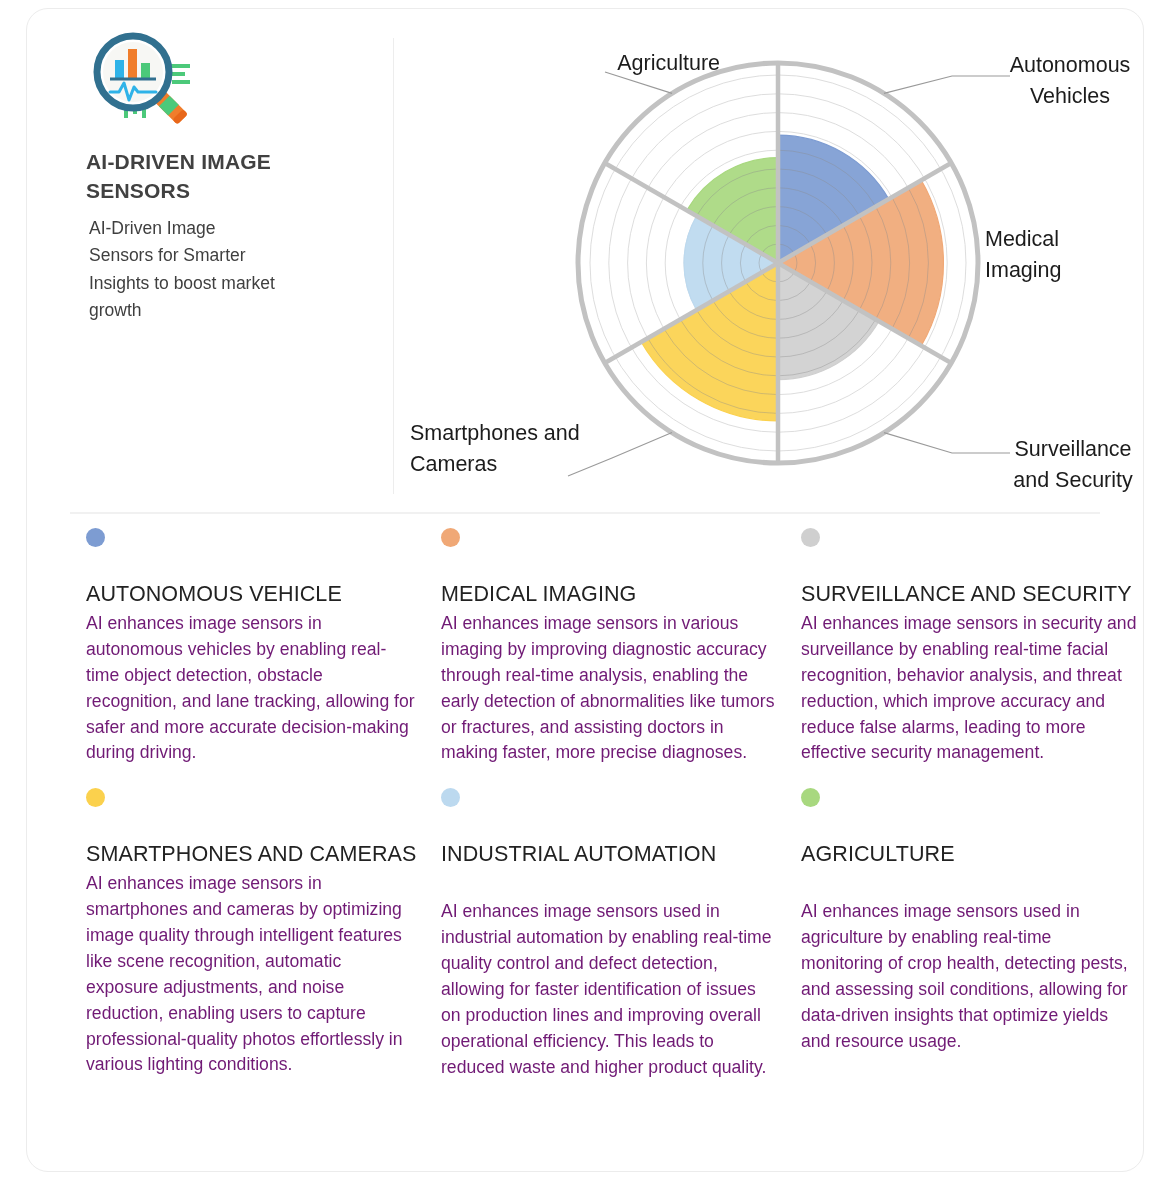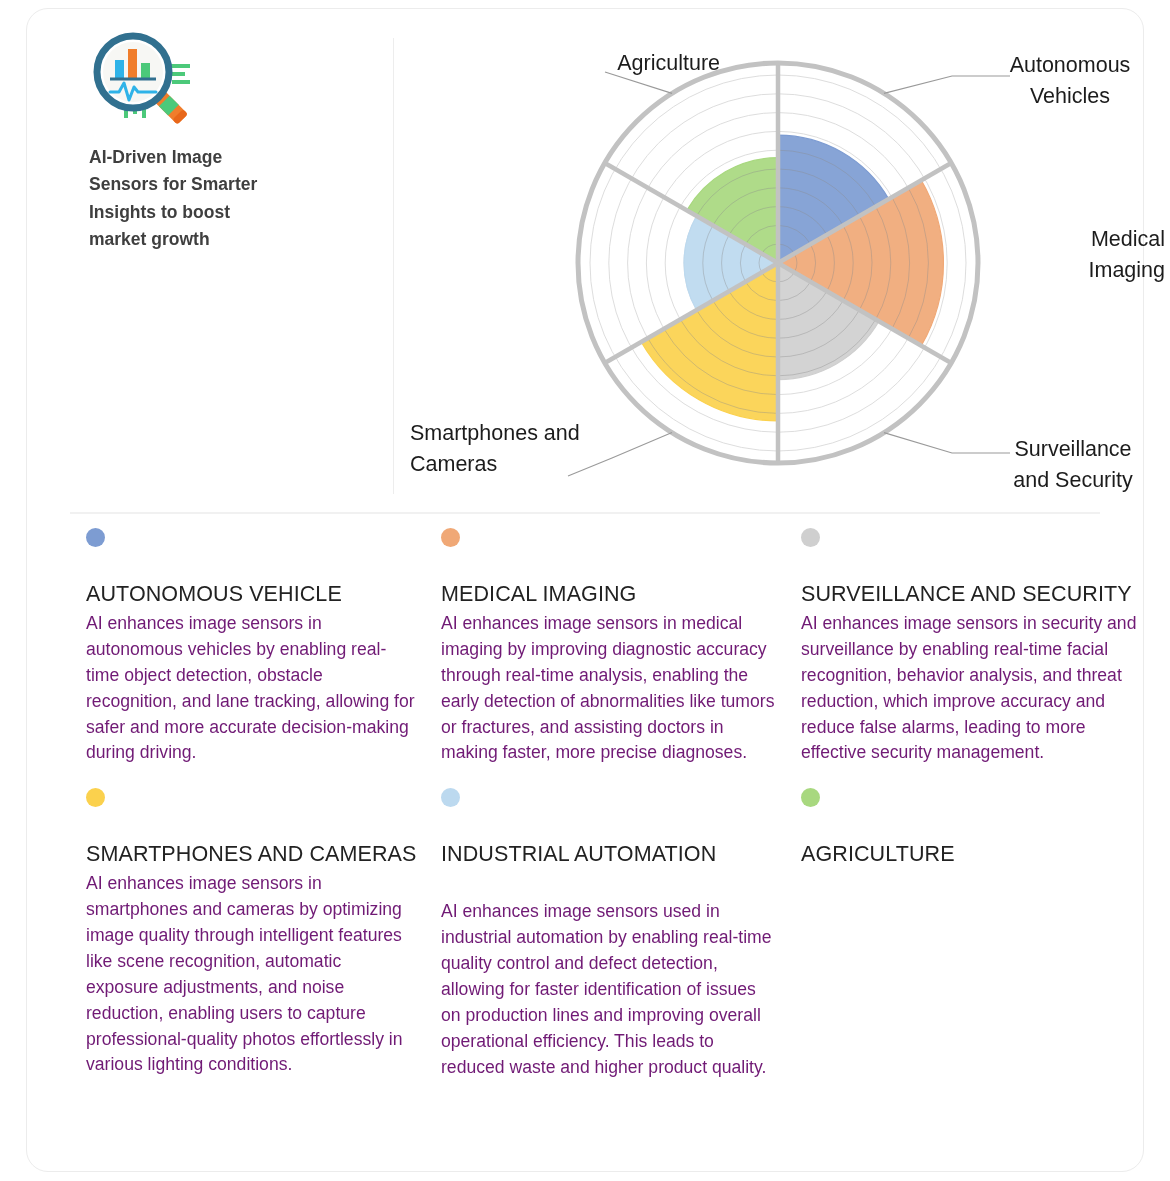--- a/index.html
+++ b/index.html
@@ -59,21 +59,20 @@
     color: #414141;
     text-transform: uppercase;
   }
   #brand-sub {
     margin-top: 10px;
     margin-left: 3px;
     font-size: 17.5px;
     line-height: 1.56;
     color: #3f3f3f;
     max-width: 190px;
-    font-weight: bold;
   }
 
   #header-vdivider {
     position: absolute;
     left: 393px;
     top: 38px;
     width: 1px;
     height: 456px;
     background: #ededed;
   }
@@ -173,20 +172,21 @@
         <circle cx="47" cy="42" r="30" fill="#f7f7f4"></circle>
 
         <rect x="29" y="30" width="9" height="18" fill="#2fb3e8"></rect>
         <rect x="42" y="19" width="9" height="29" fill="#f07d2b"></rect>
         <rect x="55" y="33" width="9" height="15" fill="#4cc97a"></rect>
         <line x1="24" y1="49" x2="70" y2="49" stroke="#31708f" stroke-width="3"></line>
 
         <polyline points="24,62 33,62 38,53 43,70 48,57 52,62 70,62" fill="none" stroke="#2fb3e8" stroke-width="3" stroke-linejoin="round" stroke-linecap="round"></polyline>
       </svg>
 
+      <div id="brand-title">AI-DRIVEN IMAGE SENSORS</div>
       <div id="brand-sub">AI-Driven Image Sensors for Smarter Insights to boost market growth</div>
     </div>
 
     <div id="header-vdivider"></div>
 
     <div id="chart-wrap">
       <svg id="chart-svg" width="770" height="470" viewBox="0 0 770 470">
         <defs>
           <g id="defs-holder"></g>
         </defs>
@@ -256,21 +256,21 @@
             <path d="M 272.01614715335904 404.60961923128525 L 212 430 L 168 448" fill="none" stroke="#9a9a9a" stroke-width="1.1"></path>
             <path d="M 272.01614715335904 65.39038076871478 L 205 44 L 205 44" fill="none" stroke="#9a9a9a" stroke-width="1.1"></path>
           </g>
       </svg>
 
       <div class="chart-label" style="left:120px; top:20px; width:200px; text-align:right;">Agriculture</div>
 
       <div class="chart-label" style="left:565px; top:22px; width:210px; text-align:center;">Autonomous
 Vehicles</div>
 
-      <div class="chart-label" style="left:585px; top:196px; width:180px; text-align:right;">Medical
+      <div class="chart-label" style="left:585px; top:196px; width:180px; text-align:left;">Medical
 Imaging</div>
 
       <div class="chart-label" style="left:568px; top:390px; width:210px; text-align:center;margin-top:16px;">Surveillance
 and Security</div>
 
       <div class="chart-label" style="left:10px; top:390px; width:240px; text-align:left;">Smartphones and
 Cameras</div>
 
     </div>
 
@@ -282,21 +282,21 @@
 
     <div class="card">
       <span class="card-dot" style="background: rgb(125, 156, 210);"></span>
       <div class="card-title">AUTONOMOUS VEHICLE</div>
       <div class="card-body">AI enhances image sensors in autonomous vehicles by enabling real-time object detection, obstacle recognition, and lane tracking, allowing for safer and more accurate decision-making during driving.</div>
     </div>
 
     <div class="card">
       <span class="card-dot" style="background: rgb(240, 168, 118);"></span>
       <div class="card-title">MEDICAL IMAGING</div>
-      <div class="card-body">AI enhances image sensors in medical imaging by improving diagnostic accuracy through real-time analysis, enabling the early detection of abnormalities like tumors or fractures, and assisting doctors in making faster, more precise diagnoses.</div>
+      <div class="card-body">AI enhances image sensors in various imaging by improving diagnostic accuracy through real-time analysis, enabling the early detection of abnormalities like tumors or fractures, and assisting doctors in making faster, more precise diagnoses.</div>
     </div>
 
     <div class="card">
       <span class="card-dot" style="background: rgb(207, 207, 207);"></span>
       <div class="card-title">SURVEILLANCE AND SECURITY</div>
       <div class="card-body">AI enhances image sensors in security and surveillance by enabling real-time facial recognition, behavior analysis, and threat reduction, which improve accuracy and reduce false alarms, leading to more effective security management.</div>
     </div>
 
     <div class="card">
       <span class="card-dot" style="background: rgb(251, 209, 77);"></span>
@@ -306,16 +306,17 @@
 
     <div class="card">
       <span class="card-dot" style="background: rgb(188, 217, 239);"></span>
       <div class="card-title spaced">INDUSTRIAL AUTOMATION</div>
       <div class="card-body">AI enhances image sensors used in industrial automation by enabling real-time quality control and defect detection, allowing for faster identification of issues on production lines and improving overall operational efficiency. This leads to reduced waste and higher product quality.</div>
     </div>
 
     <div class="card">
       <span class="card-dot" style="background: rgb(168, 216, 127);"></span>
       <div class="card-title spaced">AGRICULTURE</div>
+      <div class="card-body">AI enhances image sensors used in agriculture by enabling real-time monitoring of crop health, detecting pests, and assessing soil conditions, allowing for data-driven insights that optimize yields and resource usage.</div>
     </div>
 
   </div>
 </div>
 
 </body></html>

